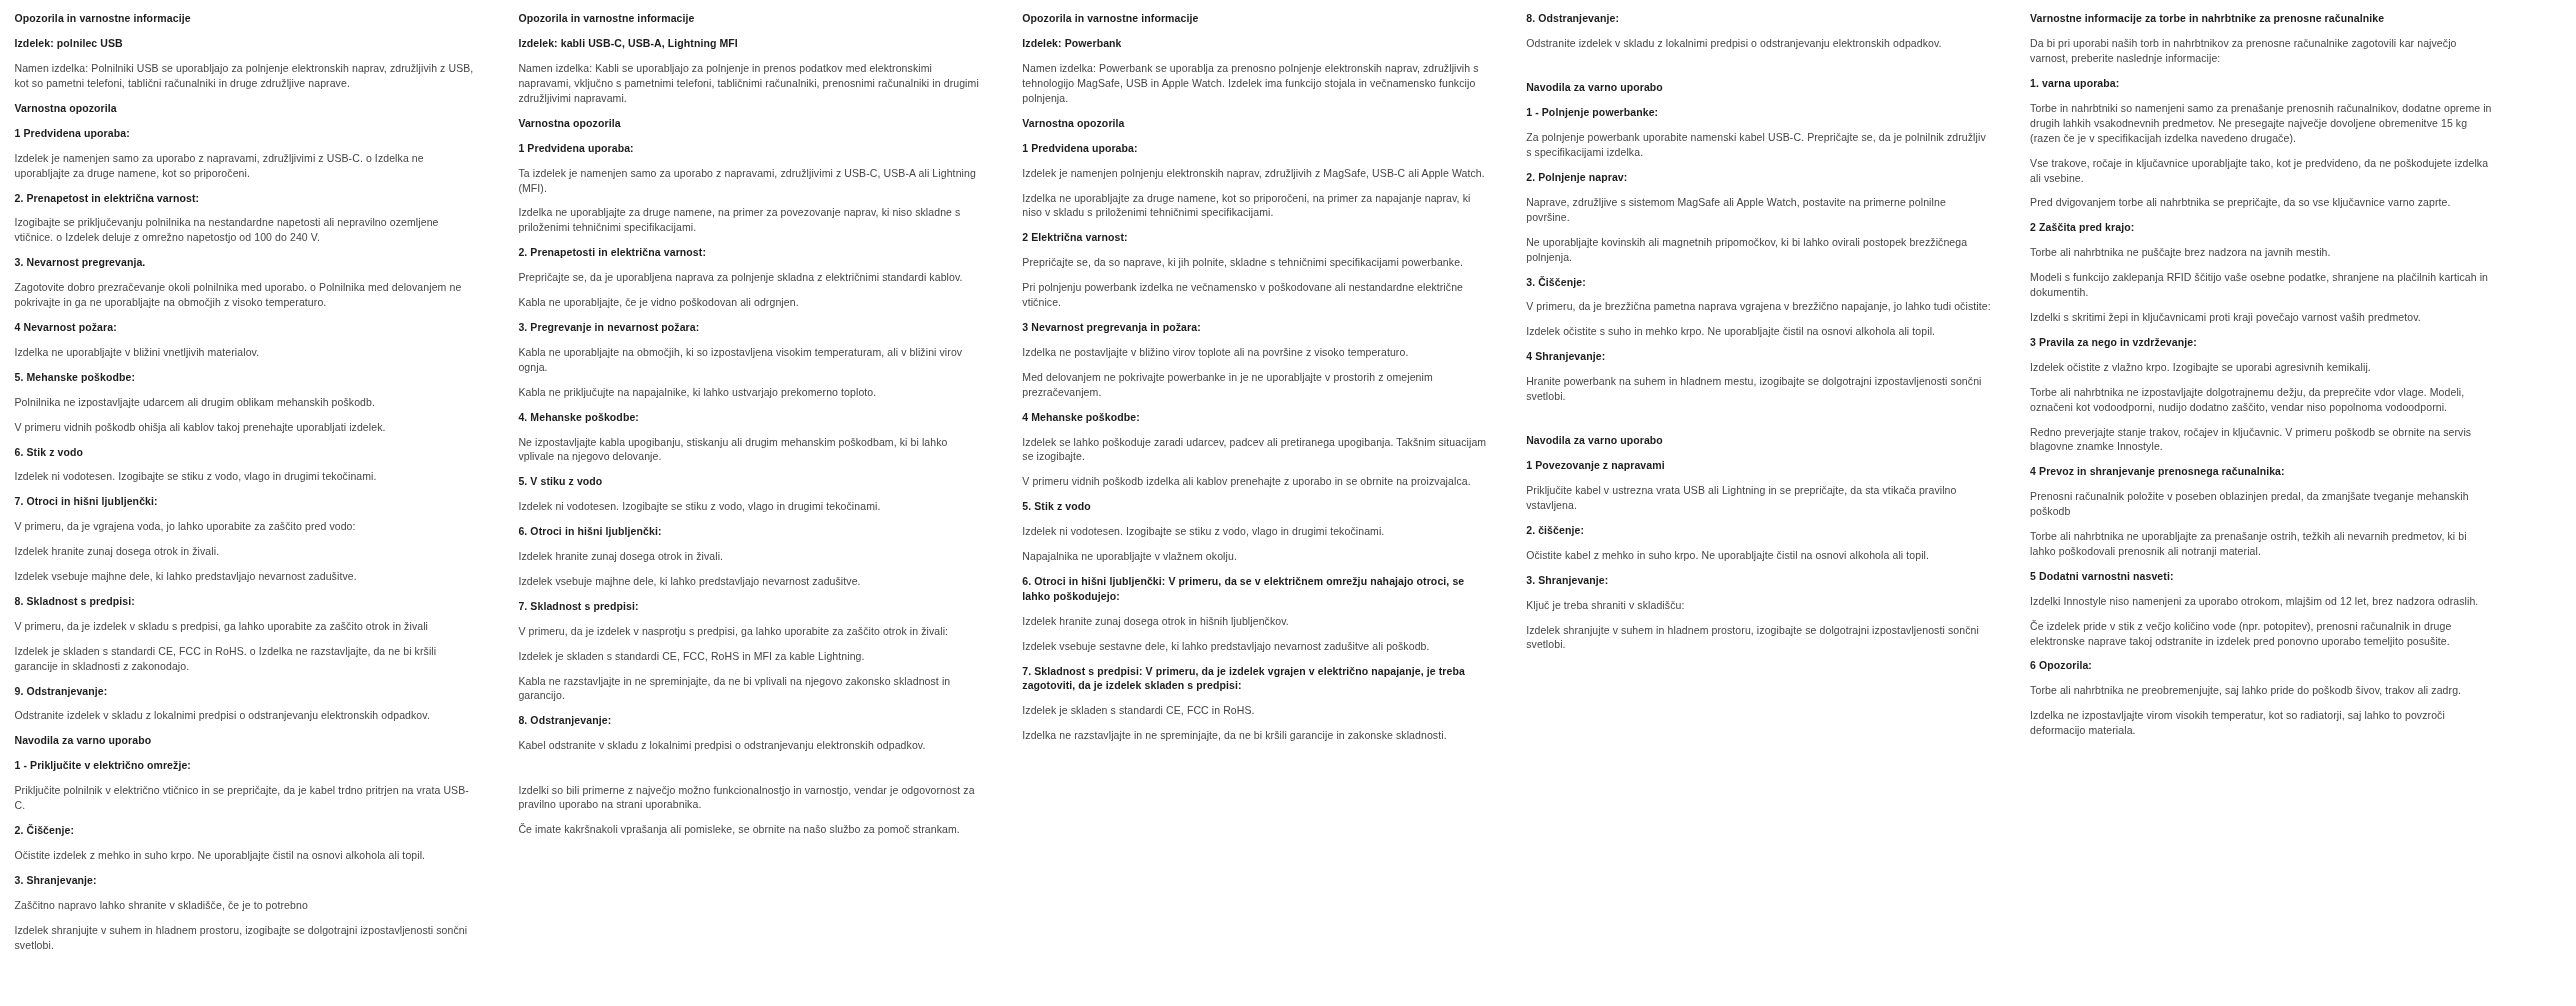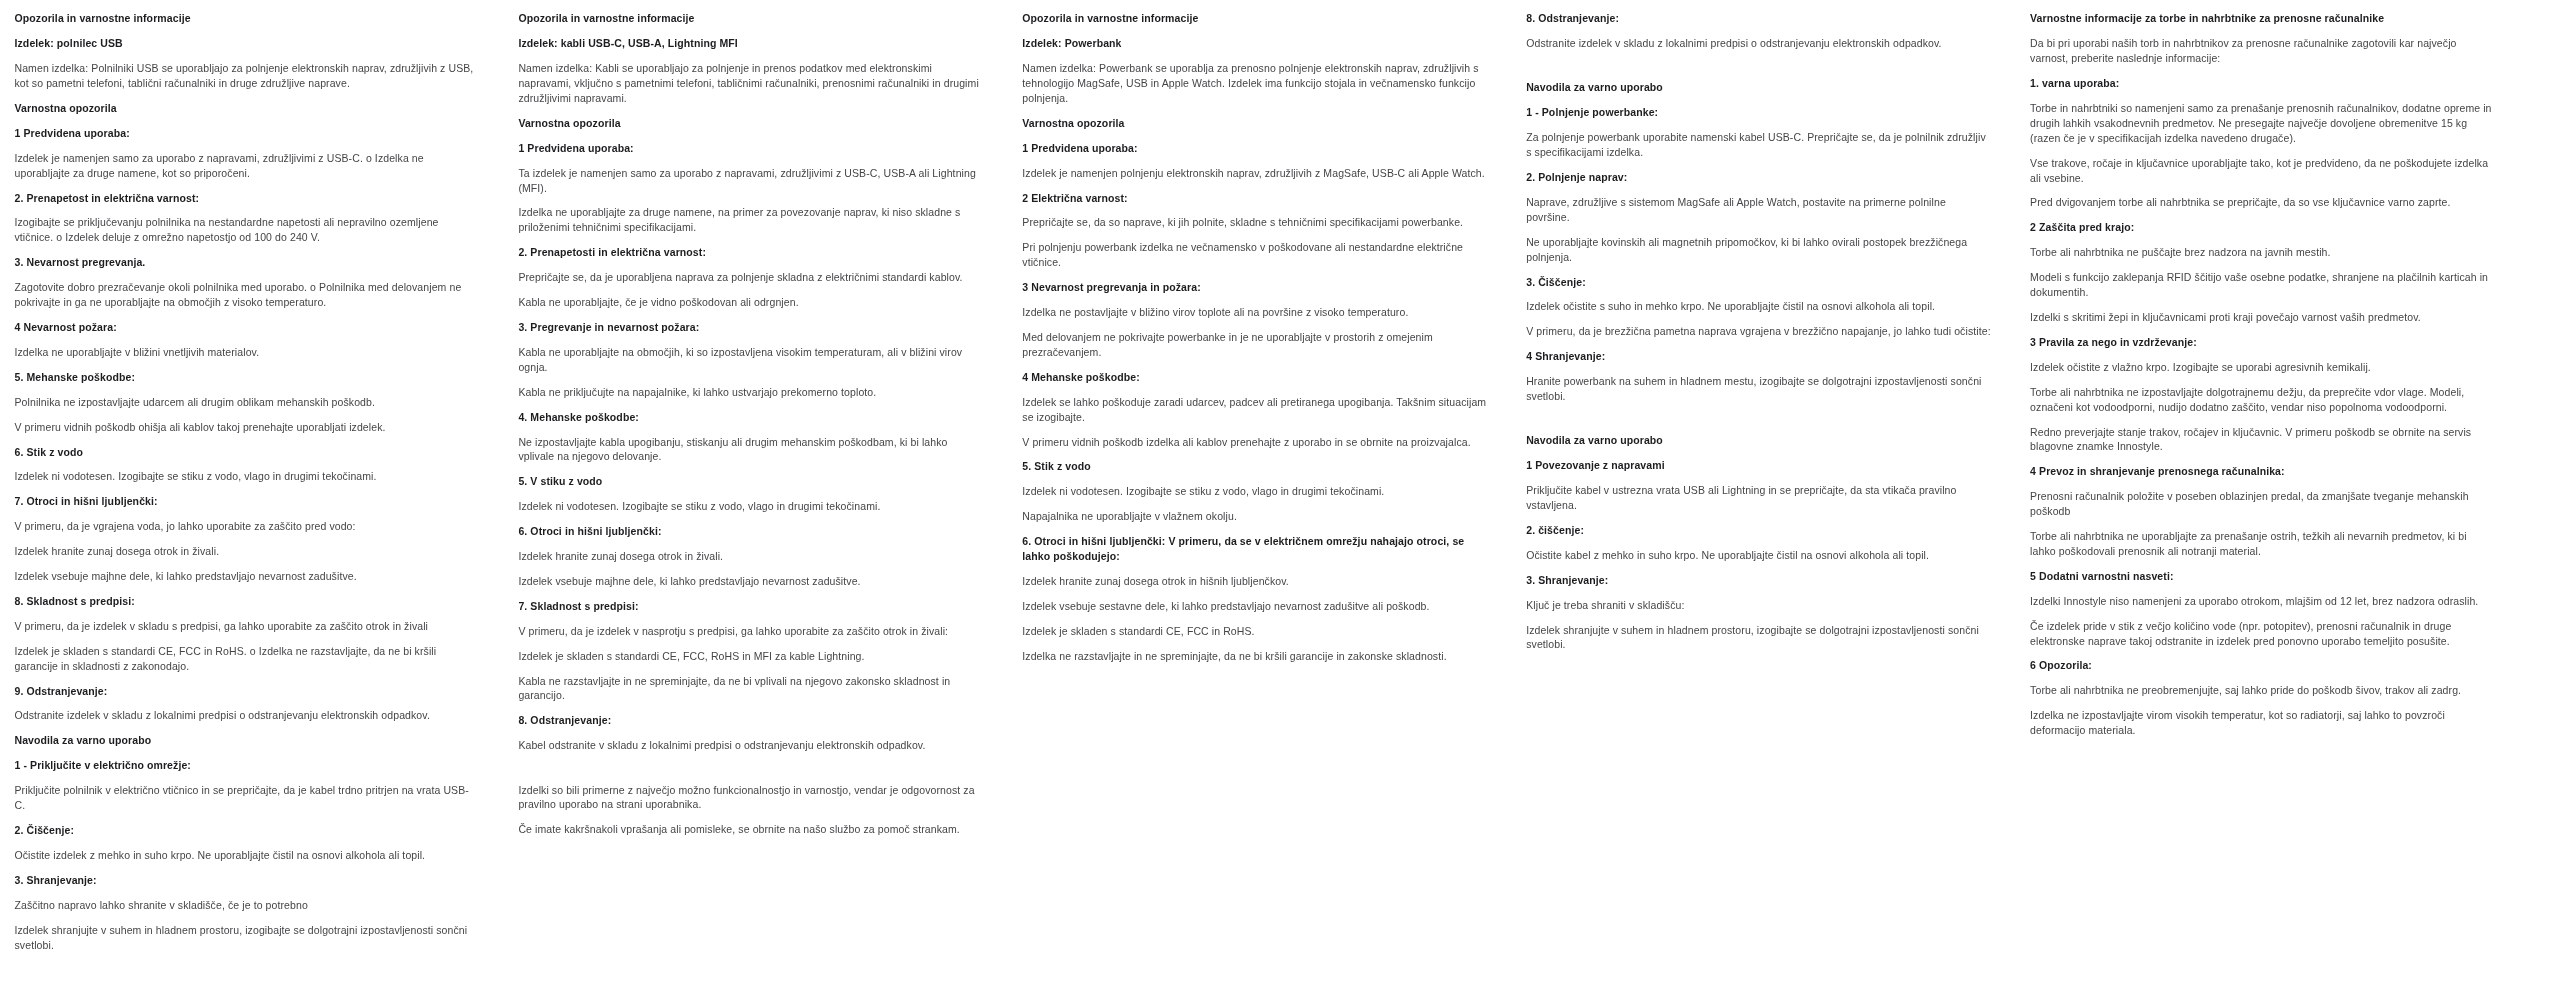--- a/index.html
+++ b/index.html
@@ -107,51 +107,53 @@
       <div class="blk p">Izdelki so bili primerne z največjo možno funkcionalnostjo in varnostjo, vendar je odgovornost za pravilno uporabo na strani uporabnika.</div>
       <div class="blk p">Če imate kakršnakoli vprašanja ali pomisleke, se obrnite na našo službo za pomoč strankam.</div>
     </div>
     <div class="col">
       <div class="blk h">Opozorila in varnostne informacije</div>
       <div class="blk h">Izdelek: Powerbank</div>
       <div class="blk p">Namen izdelka: Powerbank se uporablja za prenosno polnjenje elektronskih naprav, združljivih s tehnologijo MagSafe, USB in Apple Watch. Izdelek ima funkcijo stojala in večnamensko funkcijo polnjenja.</div>
       <div class="blk h">Varnostna opozorila</div>
       <div class="blk h">1 Predvidena uporaba:</div>
       <div class="blk p">Izdelek je namenjen polnjenju elektronskih naprav, združljivih z MagSafe, USB-C ali Apple Watch.</div>
+      <div class="blk p">Izdelka ne uporabljajte za druge namene, kot so priporočeni, na primer za napajanje naprav, ki niso v skladu s priloženimi tehničnimi specifikacijami.</div>
       <div class="blk h">2 Električna varnost:</div>
       <div class="blk p">Prepričajte se, da so naprave, ki jih polnite, skladne s tehničnimi specifikacijami powerbanke.</div>
       <div class="blk p">Pri polnjenju powerbank izdelka ne večnamensko v poškodovane ali nestandardne električne vtičnice.</div>
       <div class="blk h">3 Nevarnost pregrevanja in požara:</div>
       <div class="blk p">Izdelka ne postavljajte v bližino virov toplote ali na površine z visoko temperaturo.</div>
       <div class="blk p">Med delovanjem ne pokrivajte powerbanke in je ne uporabljajte v prostorih z omejenim prezračevanjem.</div>
       <div class="blk h">4 Mehanske poškodbe:</div>
       <div class="blk p">Izdelek se lahko poškoduje zaradi udarcev, padcev ali pretiranega upogibanja. Takšnim situacijam se izogibajte.</div>
       <div class="blk p">V primeru vidnih poškodb izdelka ali kablov prenehajte z uporabo in se obrnite na proizvajalca.</div>
       <div class="blk h">5. Stik z vodo</div>
       <div class="blk p">Izdelek ni vodotesen. Izogibajte se stiku z vodo, vlago in drugimi tekočinami.</div>
       <div class="blk p">Napajalnika ne uporabljajte v vlažnem okolju.</div>
       <div class="blk h">6. Otroci in hišni ljubljenčki: V primeru, da se v električnem omrežju nahajajo otroci, se lahko poškodujejo:</div>
       <div class="blk p">Izdelek hranite zunaj dosega otrok in hišnih ljubljenčkov.</div>
       <div class="blk p">Izdelek vsebuje sestavne dele, ki lahko predstavljajo nevarnost zadušitve ali poškodb.</div>
+      <div class="blk h">7. Skladnost s predpisi: V primeru, da je izdelek vgrajen v električno napajanje, je treba zagotoviti, da je izdelek skladen s predpisi:</div>
       <div class="blk p">Izdelek je skladen s standardi CE, FCC in RoHS.</div>
       <div class="blk p">Izdelka ne razstavljajte in ne spreminjajte, da ne bi kršili garancije in zakonske skladnosti.</div>
     </div>
     <div class="col">
       <div class="blk h">8. Odstranjevanje:</div>
       <div class="blk p">Odstranite izdelek v skladu z lokalnimi predpisi o odstranjevanju elektronskih odpadkov.</div>
       <div class="blk gap"></div>
       <div class="blk h">Navodila za varno uporabo</div>
       <div class="blk h">1 - Polnjenje powerbanke:</div>
       <div class="blk p">Za polnjenje powerbank uporabite namenski kabel USB-C. Prepričajte se, da je polnilnik združljiv s specifikacijami izdelka.</div>
       <div class="blk h">2. Polnjenje naprav:</div>
       <div class="blk p">Naprave, združljive s sistemom MagSafe ali Apple Watch, postavite na primerne polnilne površine.</div>
       <div class="blk p">Ne uporabljajte kovinskih ali magnetnih pripomočkov, ki bi lahko ovirali postopek brezžičnega polnjenja.</div>
       <div class="blk h">3. Čiščenje:</div>
+      <div class="blk p">V primeru, da je brezžična pametna naprava vgrajena v brezžično napajanje, jo lahko tudi očistite:</div>
       <div class="blk p">Izdelek očistite s suho in mehko krpo. Ne uporabljajte čistil na osnovi alkohola ali topil.</div>
-      <div class="blk p">V primeru, da je brezžična pametna naprava vgrajena v brezžično napajanje, jo lahko tudi očistite:</div>
       <div class="blk h">4 Shranjevanje:</div>
       <div class="blk p">Hranite powerbank na suhem in hladnem mestu, izogibajte se dolgotrajni izpostavljenosti sončni svetlobi.</div>
       <div class="blk gap"></div>
       <div class="blk h">Navodila za varno uporabo</div>
       <div class="blk h">1 Povezovanje z napravami</div>
       <div class="blk p">Priključite kabel v ustrezna vrata USB ali Lightning in se prepričajte, da sta vtikača pravilno vstavljena.</div>
       <div class="blk h">2. čiščenje:</div>
       <div class="blk p">Očistite kabel z mehko in suho krpo. Ne uporabljajte čistil na osnovi alkohola ali topil.</div>
       <div class="blk h">3. Shranjevanje:</div>
       <div class="blk p">Ključ je treba shraniti v skladišču:</div>

